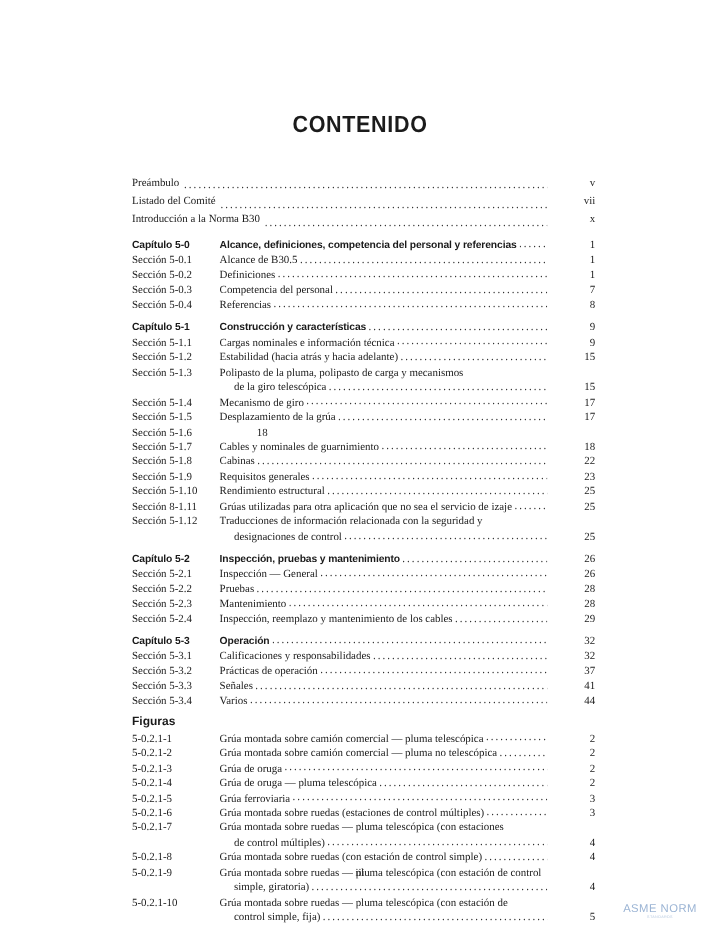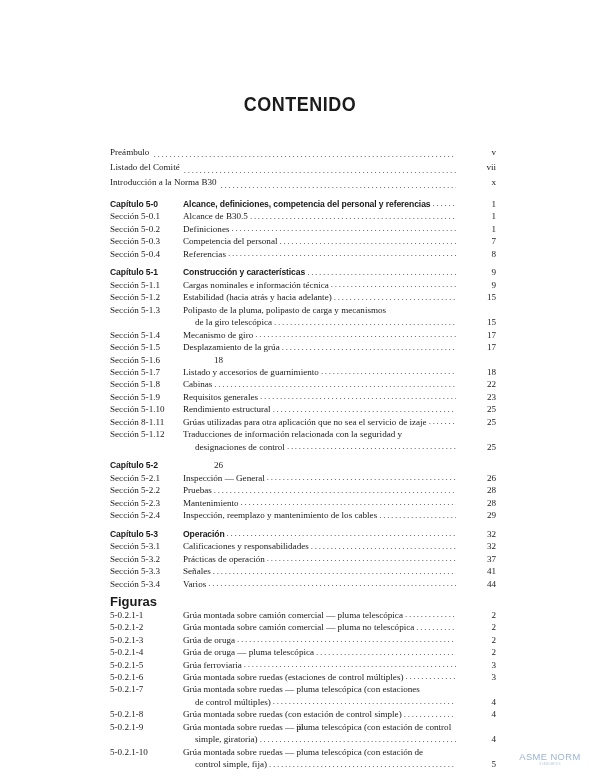--- a/index.html
+++ b/index.html
@@ -103,21 +103,21 @@
     font-family: "Liberation Sans", "DejaVu Sans", sans-serif;
     font-weight: bold;
     font-size: 8.6px;
     letter-spacing: -0.1px;
   }
   .row.chapter .num { font-size: 8.6px; }
 
   .row.heading .num {
     font-family: "Liberation Sans", "DejaVu Sans", sans-serif;
     font-weight: bold;
-    font-size: 13px;
+    font-size: 10px;
   }
 
   
   .row.front .num { flex: 0 0 auto; width: auto; padding-right: 2px; }
   .row.front .mid { flex: 1 1 auto; }
 
   
   .row.cont .num { visibility: hidden; }
   .row.cont .mid { padding-left: 12px; }
   .row.wrap .pg { visibility: hidden; }
@@ -289,21 +289,21 @@
         </span>
         <span class="pg">17</span>
       </div>
       <div class="row">
         <span class="num">Sección 5-1.6</span>
         <span class="pg">18</span>
       </div>
       <div class="row">
         <span class="num">Sección 5-1.7</span>
         <span class="mid">
-          <span class="label">Listado y accesorios de guarnimiento</span>
+          <span class="label">Cables y nominales de guarnimiento</span>
           <span class="leader"></span>
         </span>
         <span class="pg">18</span>
       </div>
       <div class="row">
         <span class="num">Sección 5-1.8</span>
         <span class="mid">
           <span class="label">Cabinas</span>
           <span class="leader"></span>
         </span>
@@ -344,20 +344,24 @@
         <span class="num">Sección 5-1.12</span>
         <span class="mid">
           <span class="label">designaciones de control</span>
           <span class="leader"></span>
         </span>
         <span class="pg">25</span>
       </div>
       <div class="spacer"></div>
       <div class="row chapter">
         <span class="num">Capítulo 5-2</span>
+        <span class="mid">
+          <span class="label">Inspección, pruebas y mantenimiento</span>
+          <span class="leader"></span>
+        </span>
         <span class="pg">26</span>
       </div>
       <div class="row">
         <span class="num">Sección 5-2.1</span>
         <span class="mid">
           <span class="label">Inspección — General</span>
           <span class="leader"></span>
         </span>
         <span class="pg">26</span>
       </div>

